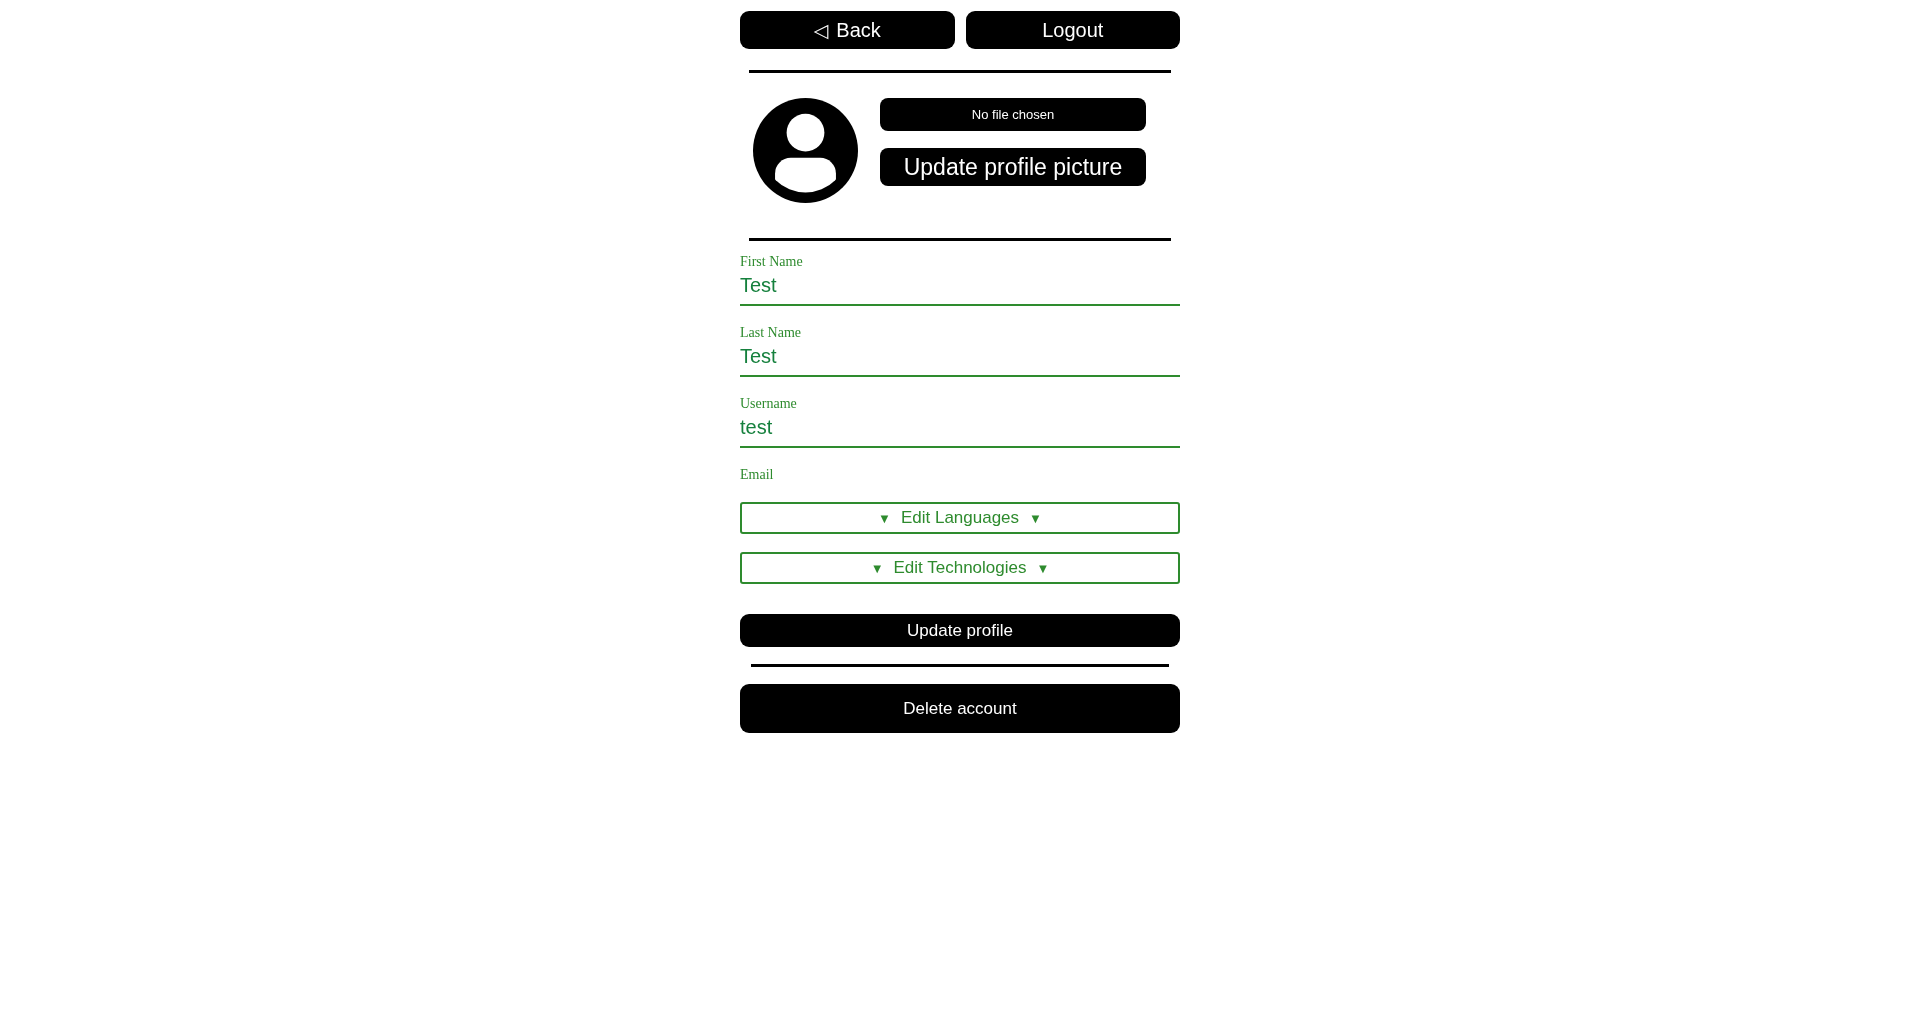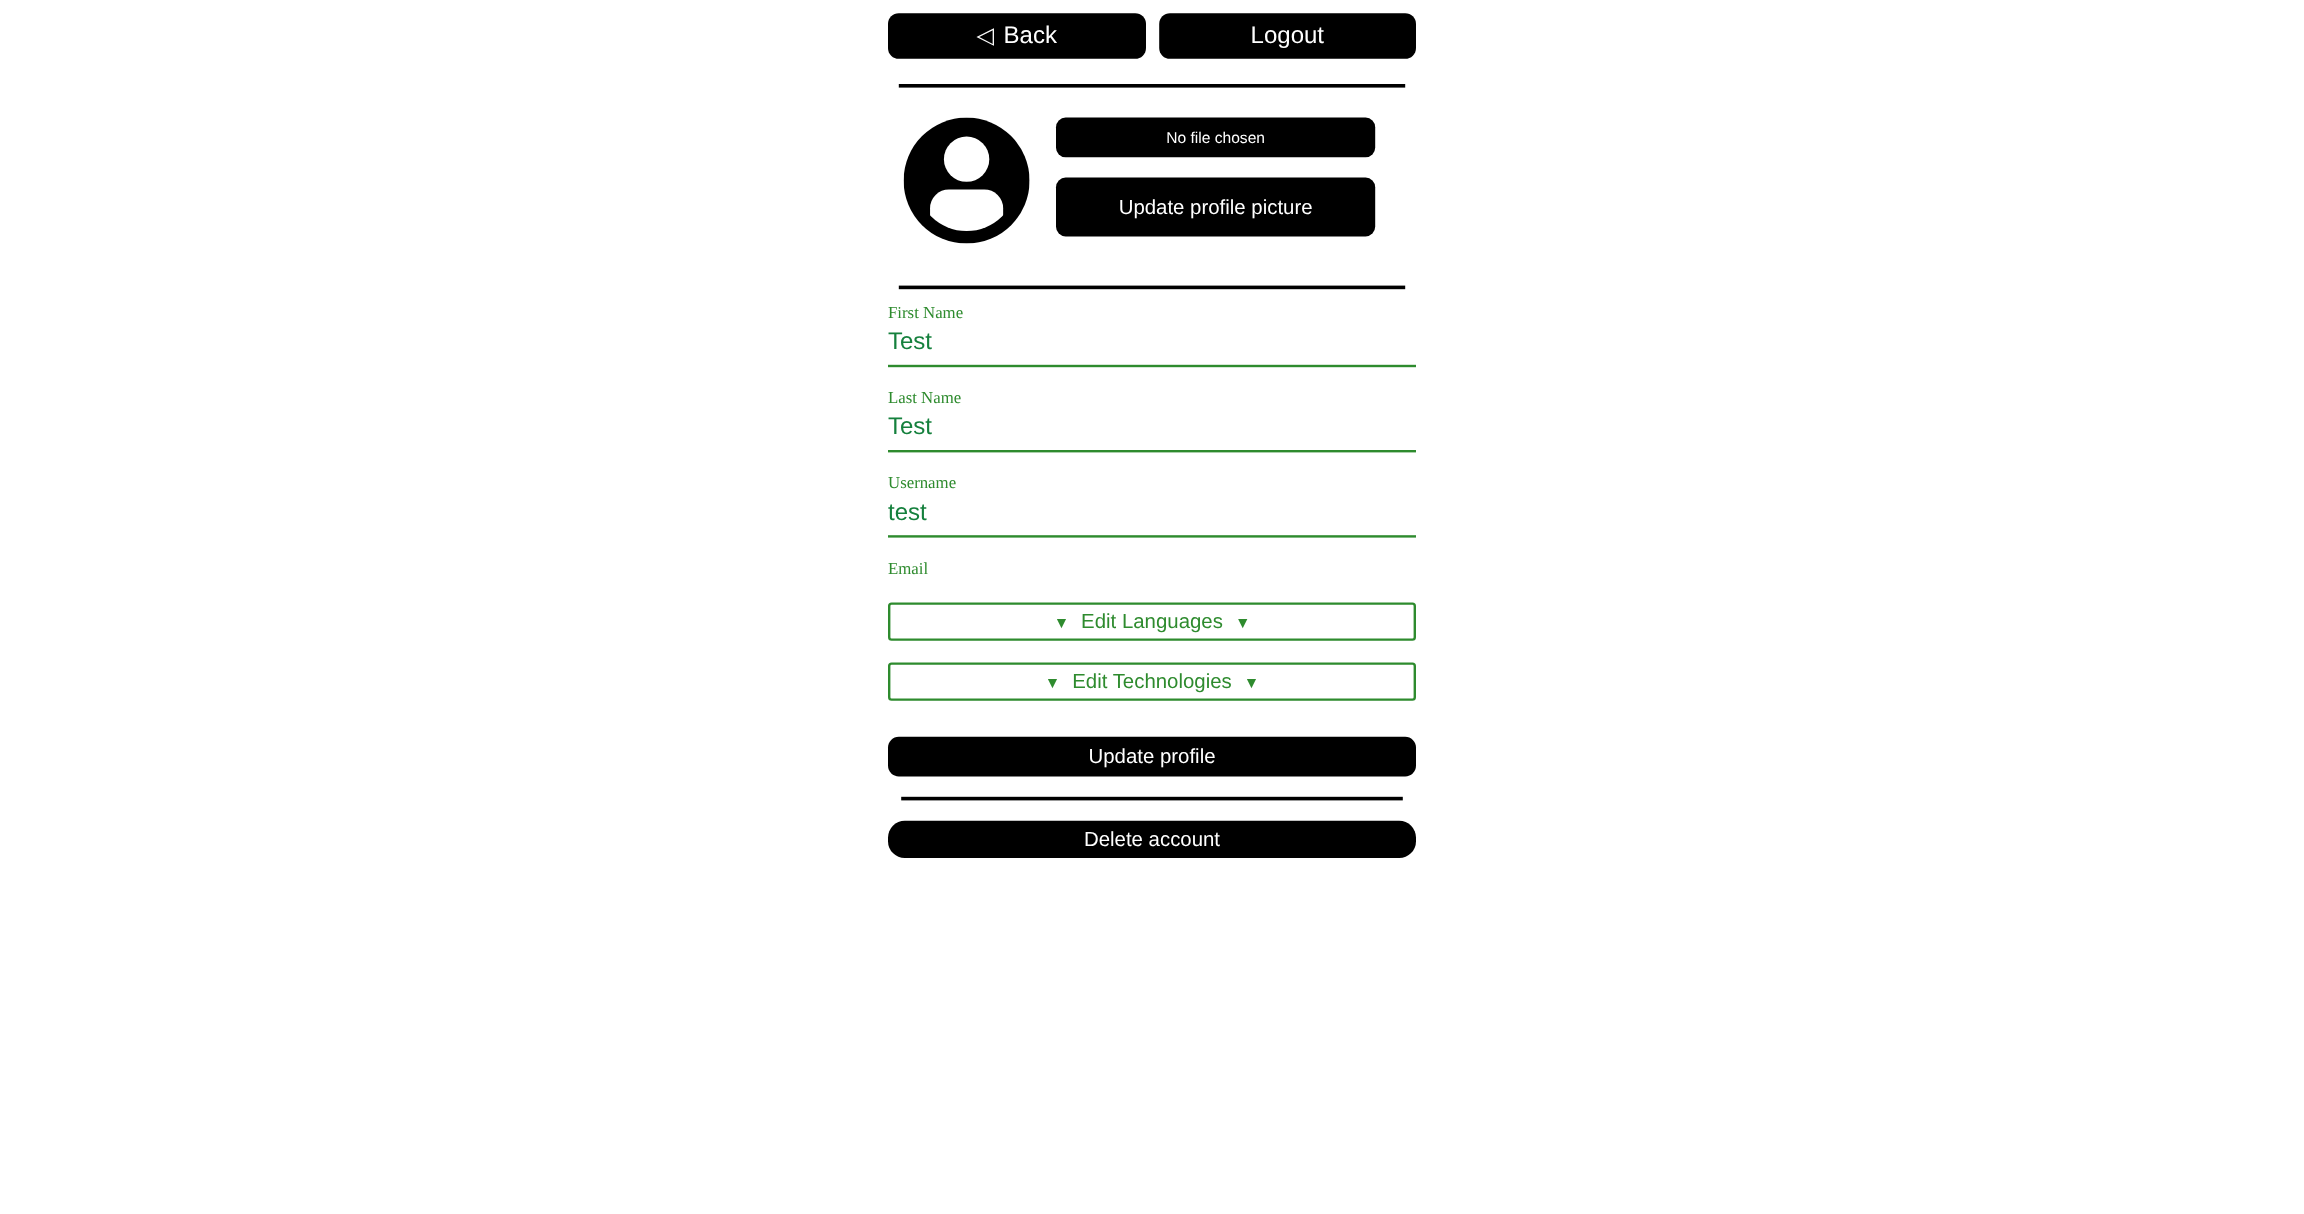--- a/index.html
+++ b/index.html
@@ -60,21 +60,21 @@
   }
   .avatar svg { width: 105px; height: 105px; display: block; }
   .avatar-col {
     display: flex;
     flex-direction: column;
     gap: 17px;
     margin-left: 22px;
     width: 266px;
   }
   .file-btn  { height: 33px; font-size: 13px; border-radius: 8px; }
-  .picture-btn { height: 49px; font-size: 17px; border-radius: 8px; }
+  .picture-btn { height: 38px; font-size: 23px; border-radius: 8px; }
   
   .form { margin-top: 12px; }
   .field { margin-bottom: 18px; }
   .label-row {
     display: flex;
     justify-content: space-between;
     align-items: baseline;
     font-family: Liberation Serif, serif;
   }
   .field-label {
@@ -119,23 +119,22 @@
   
   .update-btn {
     margin-top: 30px;
     width: 100%;
     height: 33px;
     font-size: 17px;
   }
   .delete-btn {
     margin-top: 17px;
     width: 100%;
-    height: 31px;
+    height: 49px;
     font-size: 17px;
-    border-radius: 14px;
   }
 </style>
 </head>
 <body>
 
 <div class="page">
 
   
   <div class="top-row">
     <button class="btn-black top-btn">

